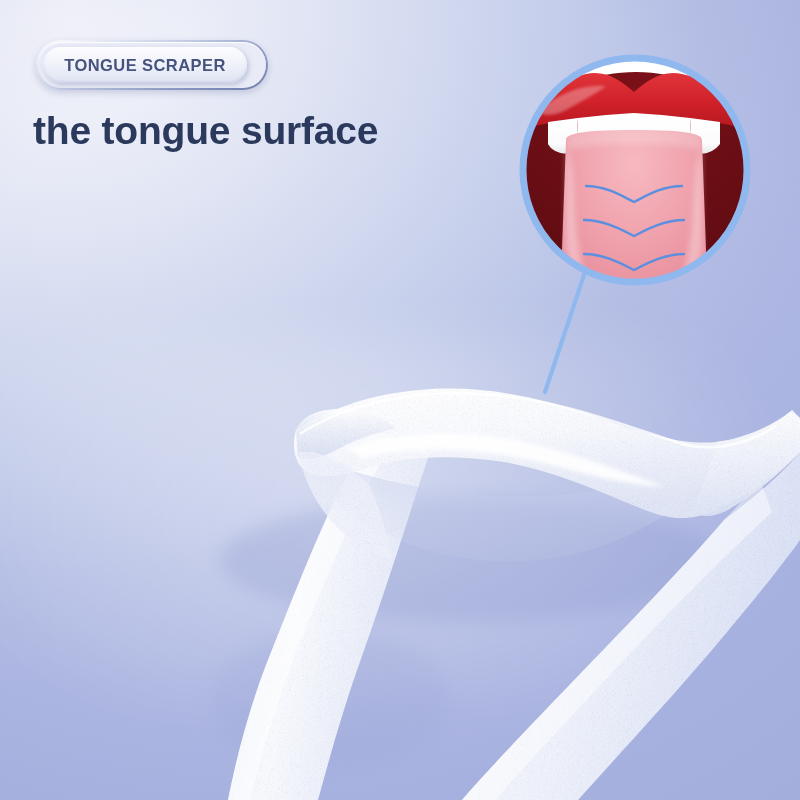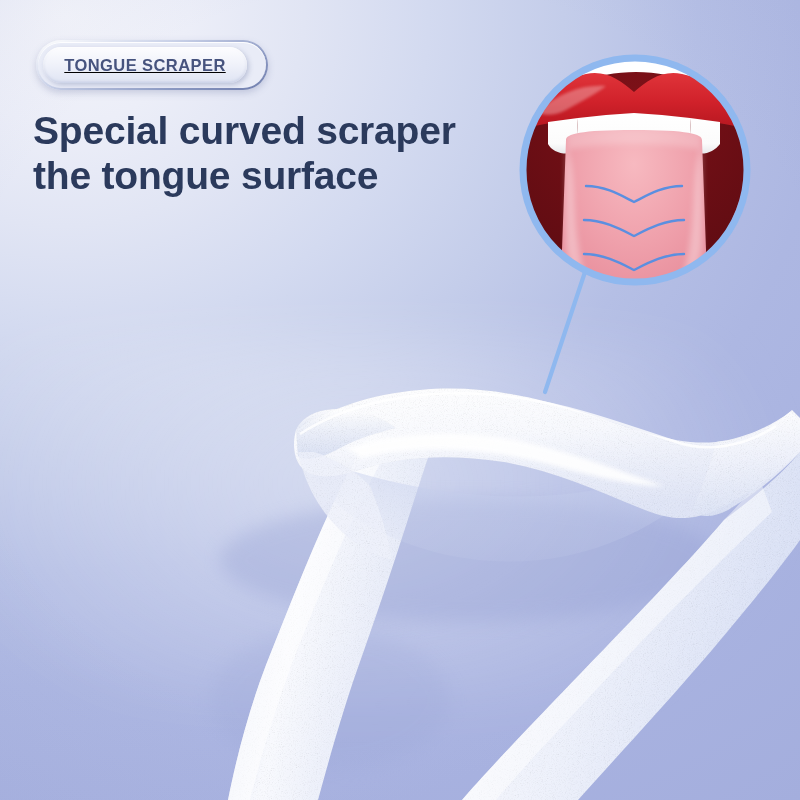--- a/index.html
+++ b/index.html
@@ -65,21 +65,21 @@
   }
   .badge-inner{
     position:absolute; left:7px; top:7px;
     width:204px; height:36px;
     border-radius:18px;
     background:linear-gradient(180deg,#fdfdff 0%,#f0f2fa 48%,#dfe4f3 100%);
     box-shadow:
       0 1px 2px rgba(255,255,255,.95) inset,
       0 -1px 3px rgba(126,138,184,.30) inset,
       2px 2px 5px rgba(86,98,148,.30);
-    display:flex; align-items:center; justify-content:center;text-decoration:underline;
+    display:flex; align-items:center; justify-content:center;
   }
   .badge-text{
     font-size:16.5px;
     font-weight:700;
     letter-spacing:.42px;
     color:#46537e;
     white-space:nowrap;
     line-height:1;
   }
 
@@ -315,17 +315,16 @@
   </svg>
 
   <div class="badge-wrap">
     <div class="badge-outer"></div>
     <div class="badge-inner">
       <span class="badge-text">TONGUE SCRAPER</span>
     </div>
   </div>
 
   <div class="headline">
-    <span>Special curved scraper</span>
     <span>the tongue surface</span>
   </div>
 
 </div>
 
 </body></html>

